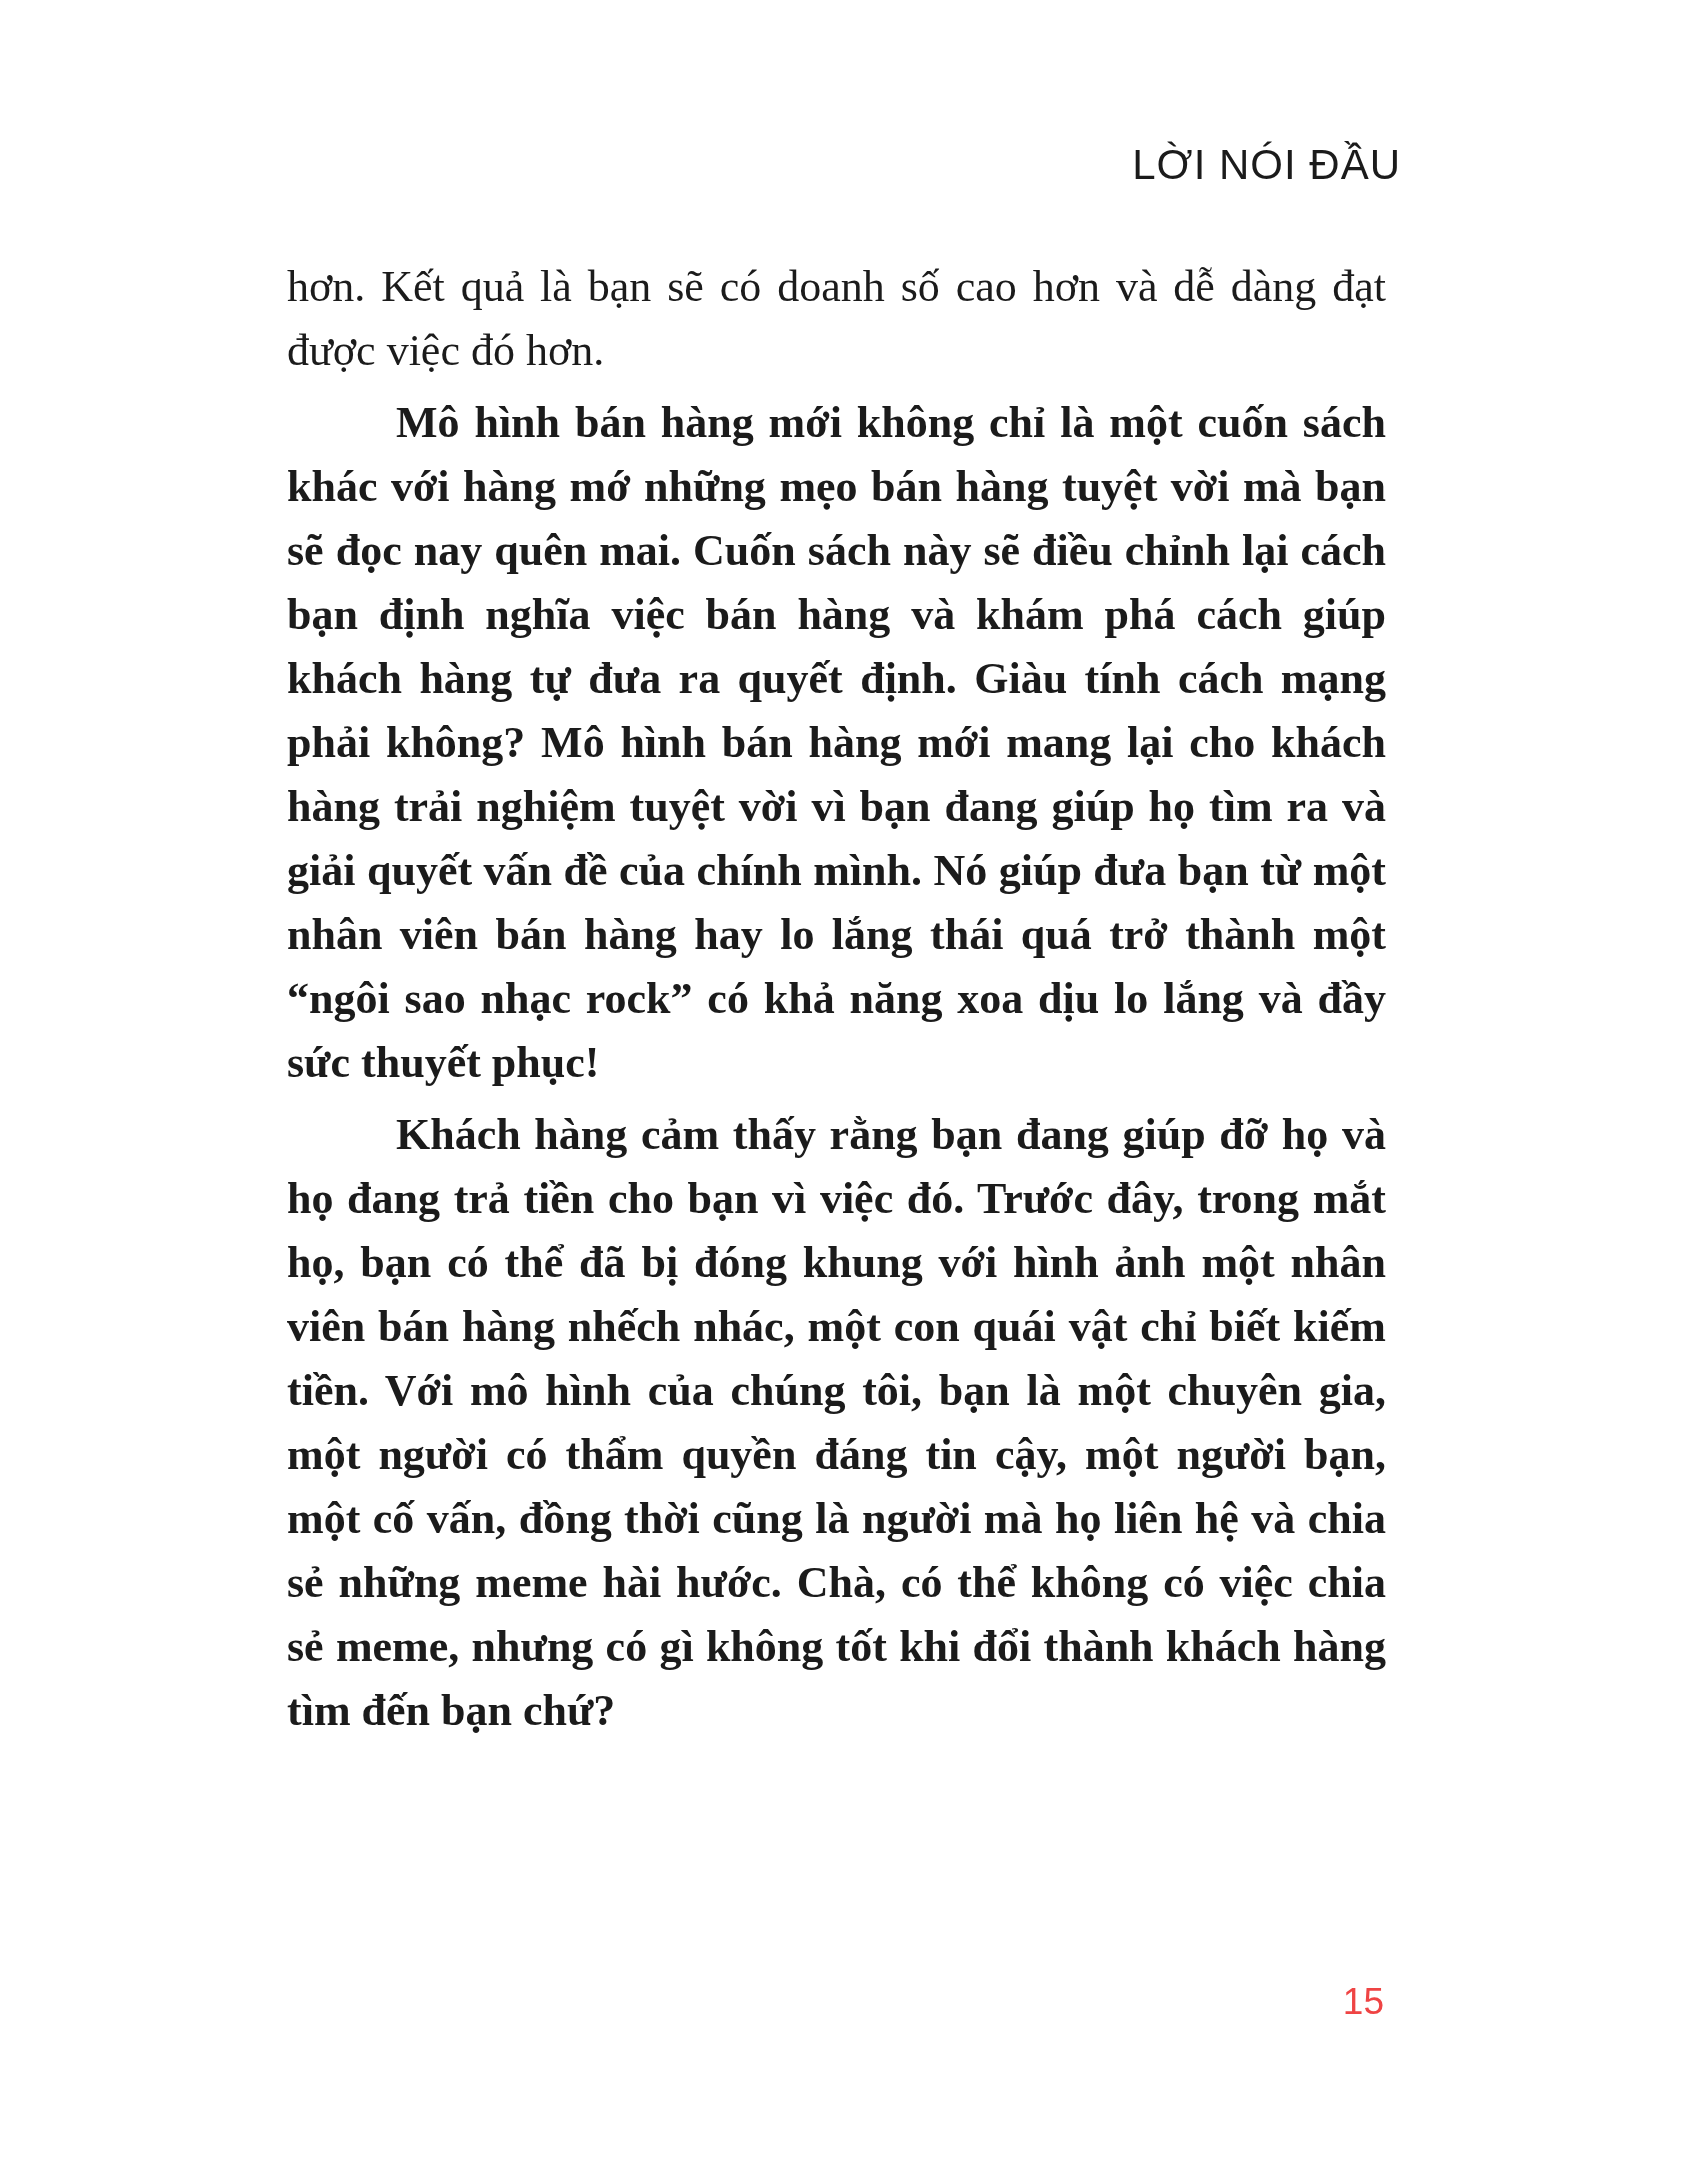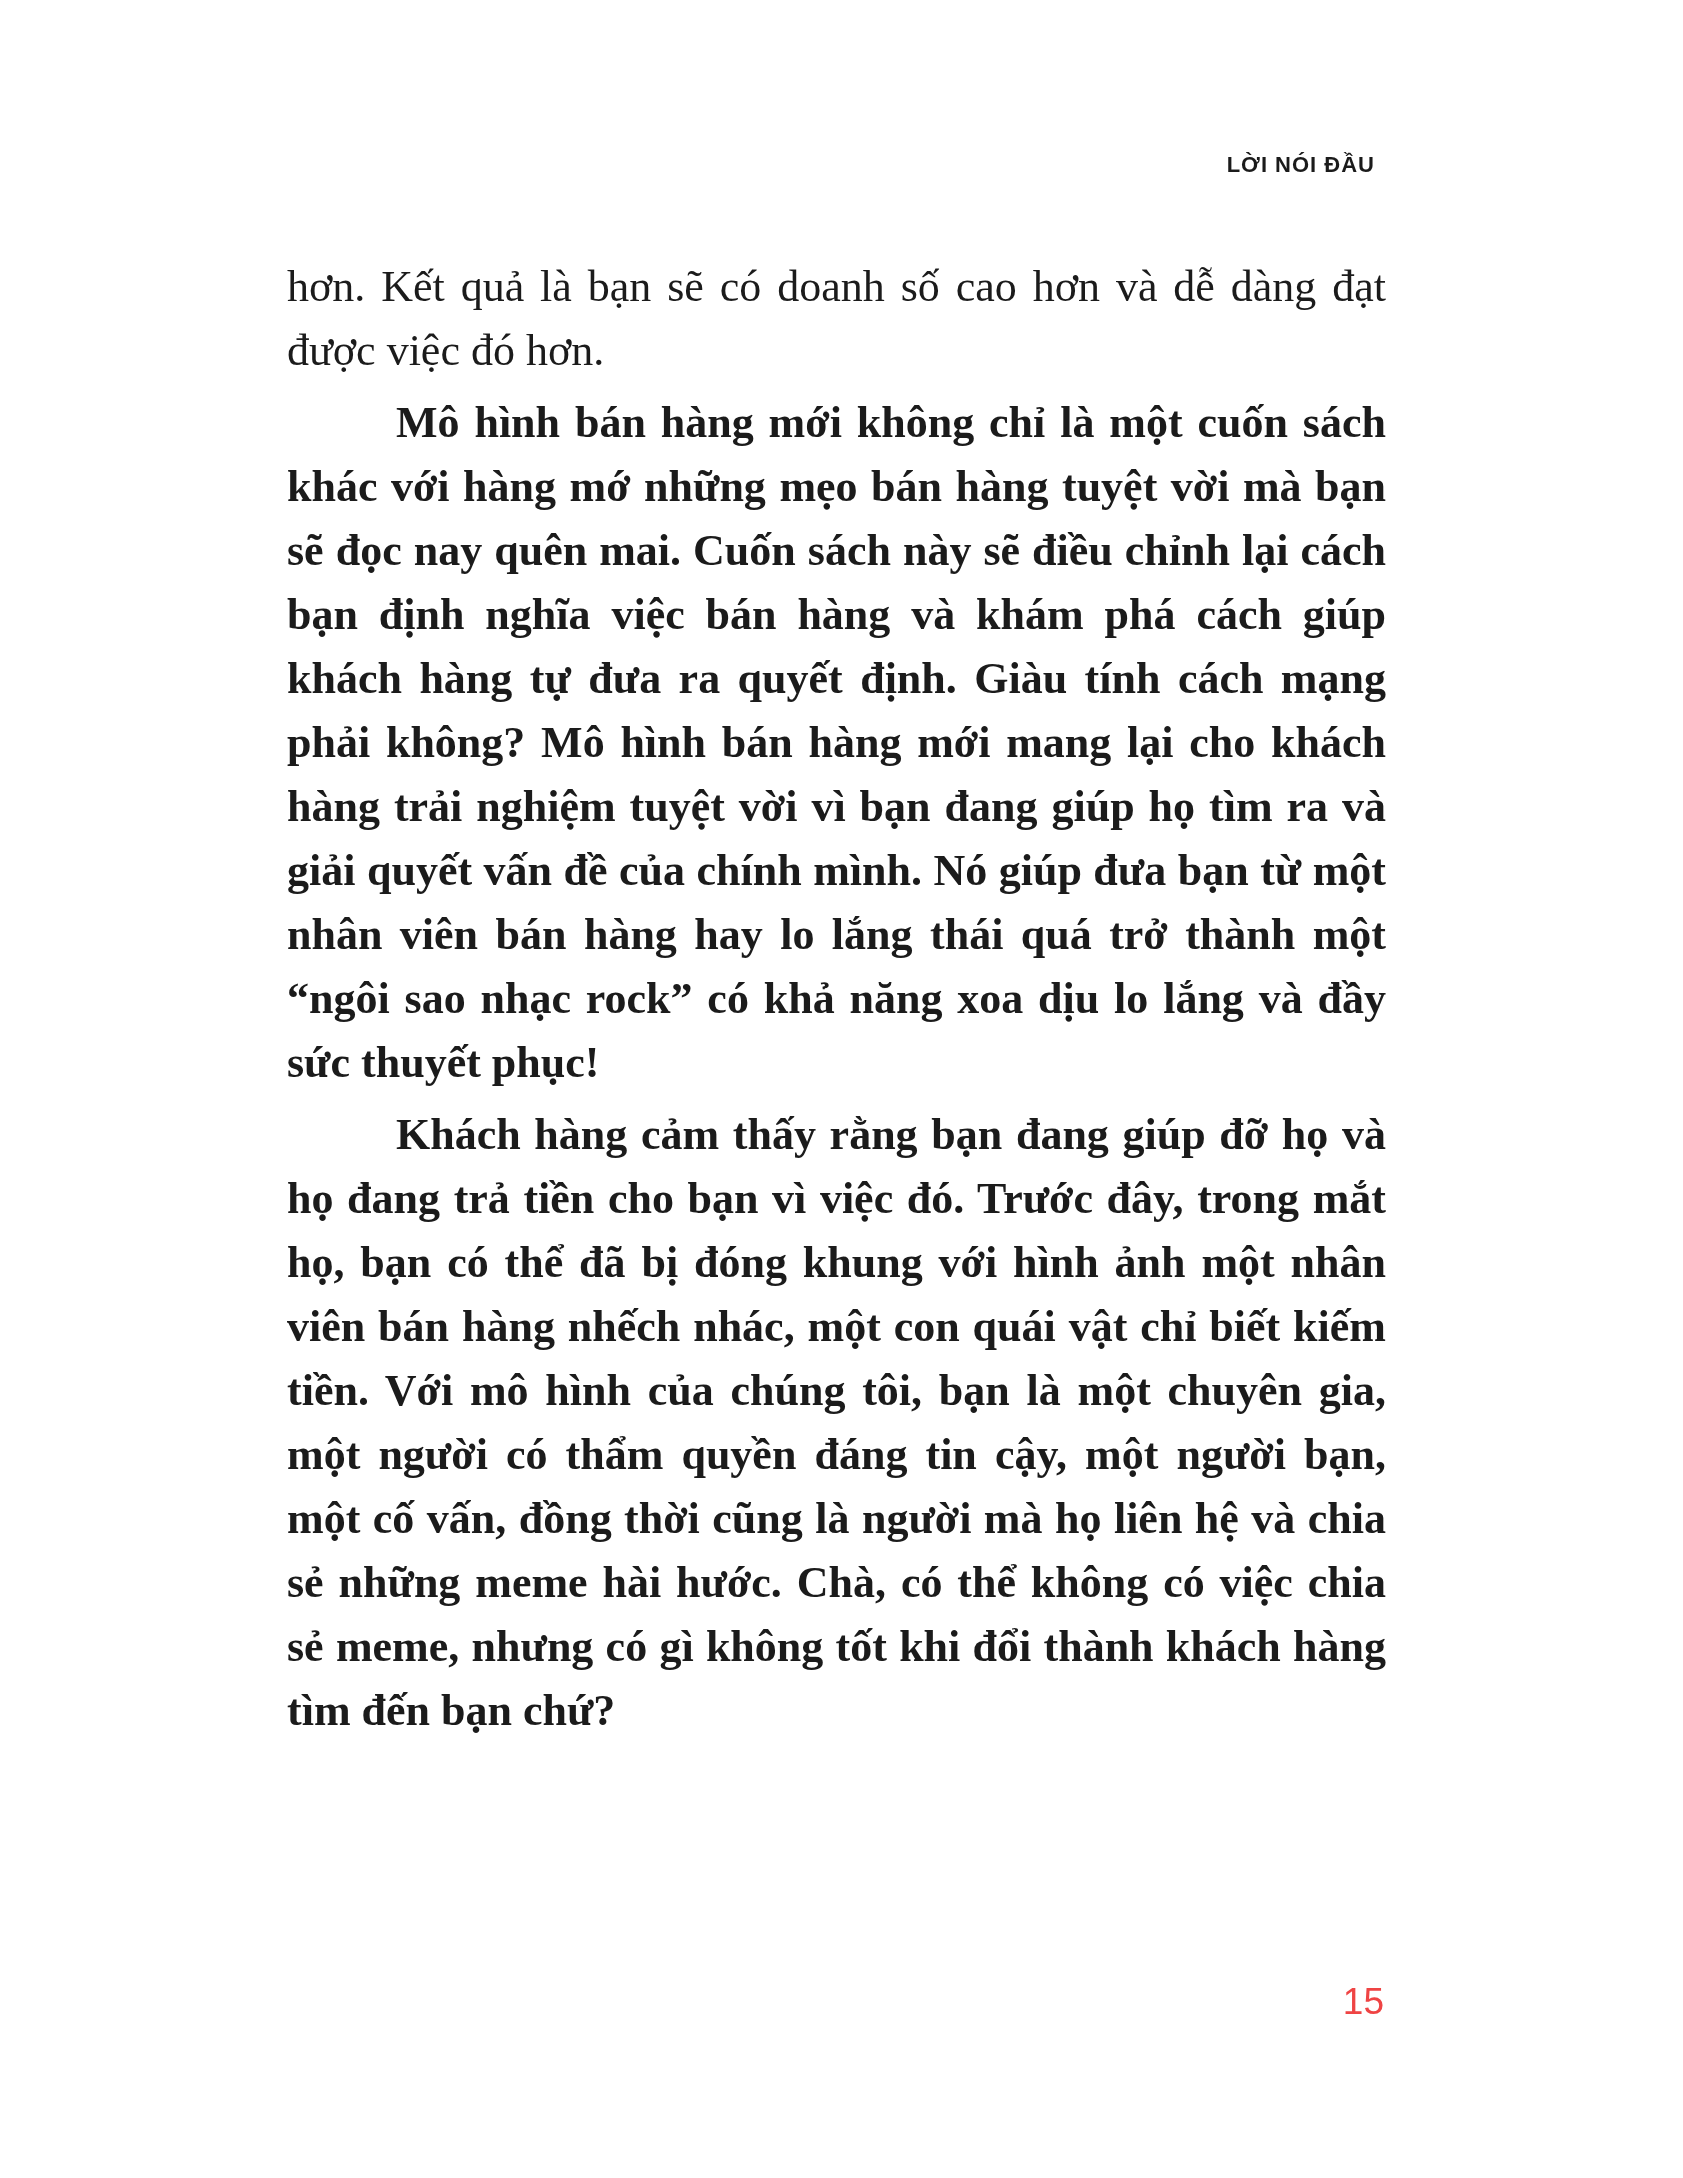--- a/index.html
+++ b/index.html
@@ -12,24 +12,24 @@
     width: 1683px;
     height: 2178px;
     background: #ffffff;
     color: #1b1b1b;
     font-family: "Liberation Serif", "DejaVu Serif", serif;
     overflow: hidden;
   }
   .running-header {
     position: absolute;
     top: 147px;
-    right: 308px;
+    right: 282px;
     font-family: "Liberation Sans", "DejaVu Sans", sans-serif;
-    font-weight: 700;
-    font-size: 22px;
+    font-weight: 400;
+    font-size: 42px;
     line-height: 36px;
     letter-spacing: 1px;
     color: #1b1b1b;
     white-space: nowrap;
   }
   .page-body {
     position: absolute;
     left: 287px;
     right: 297px;
     top: 255px;

